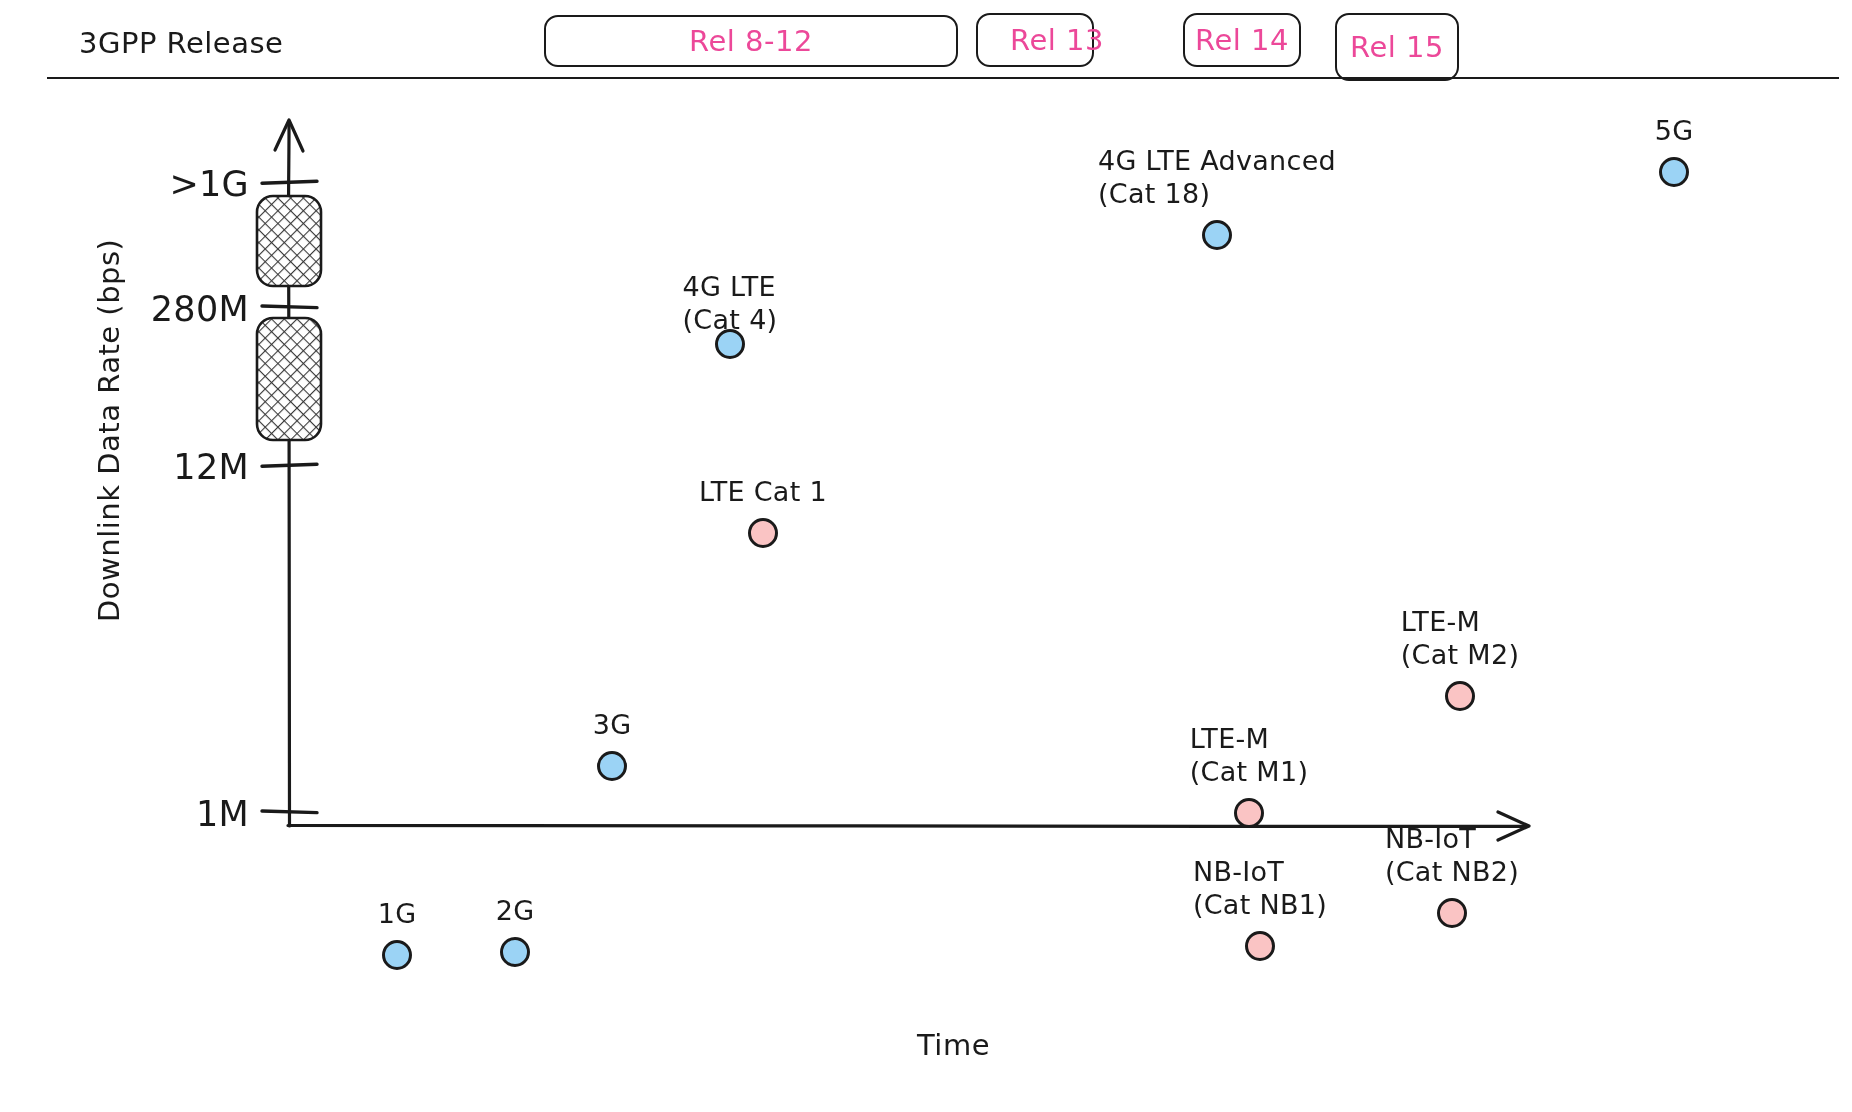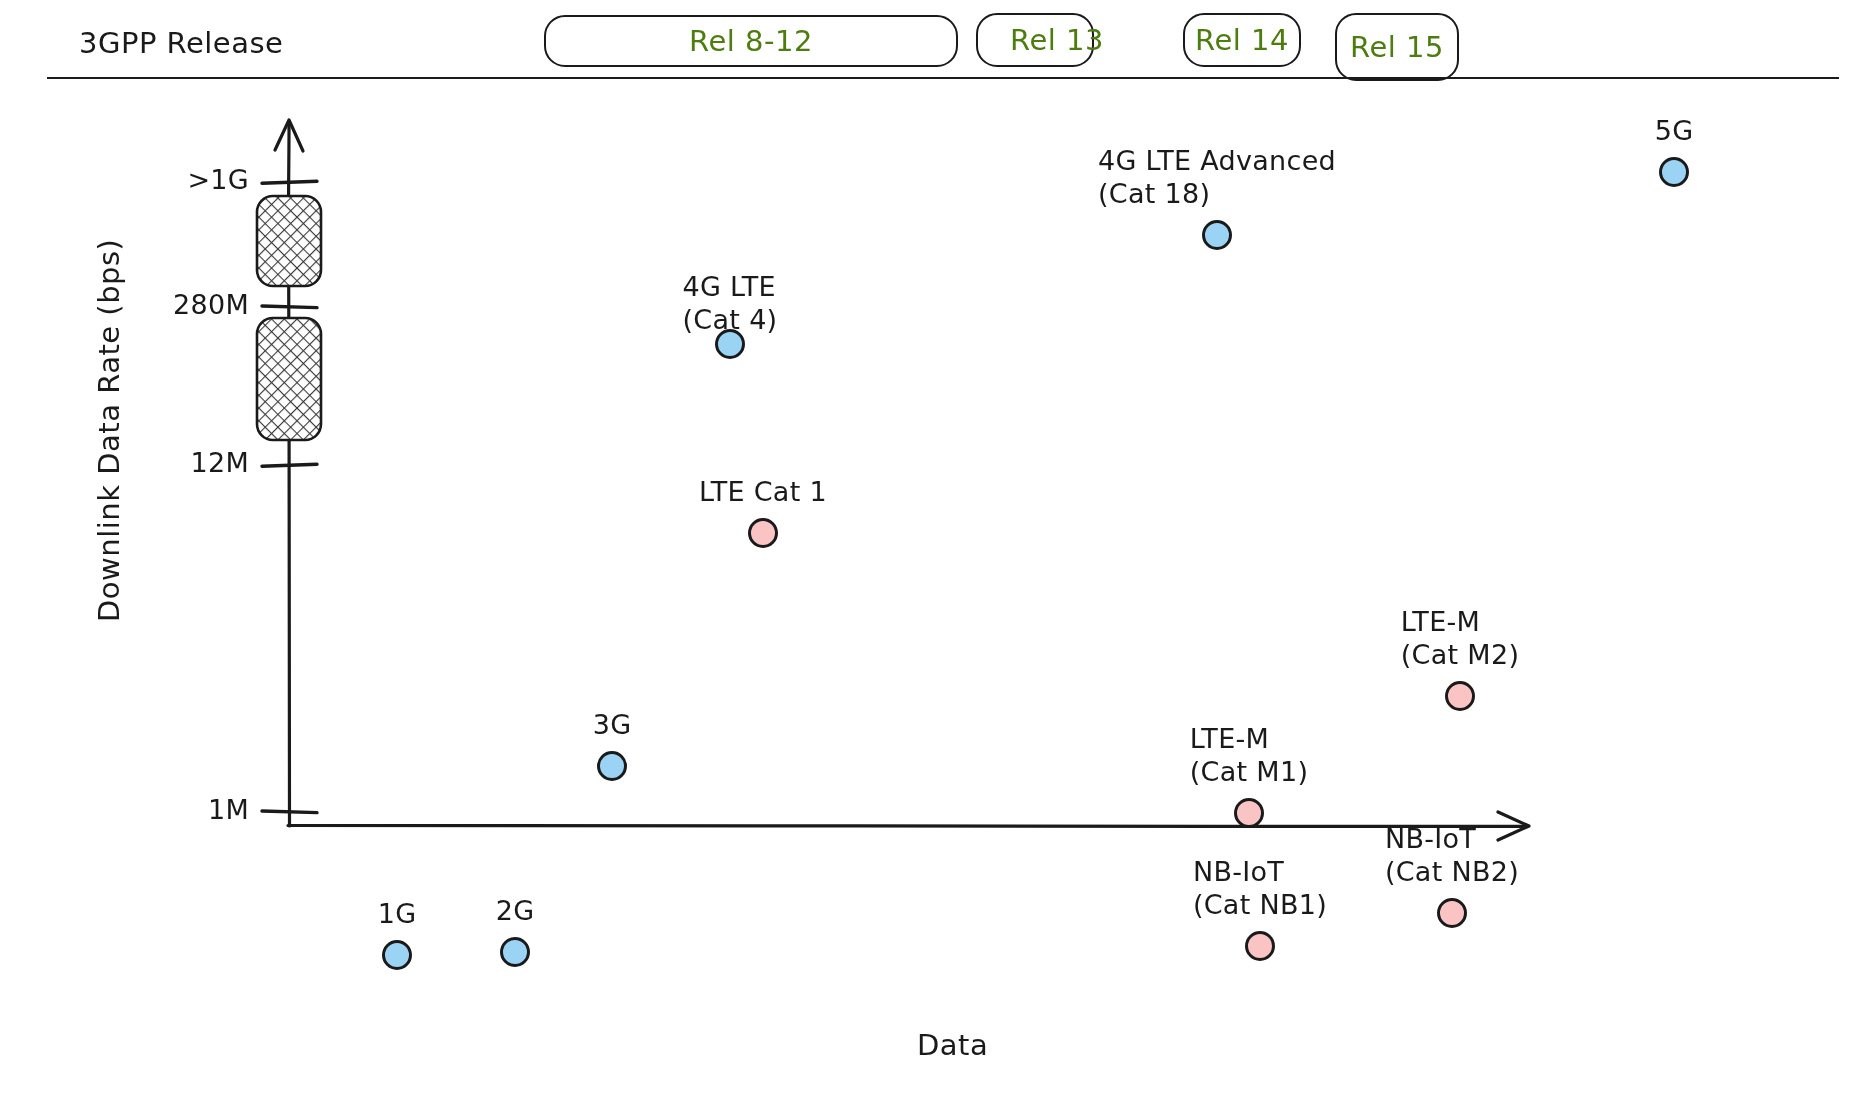--- a/index.html
+++ b/index.html
@@ -27,27 +27,27 @@
     top: 26px;
     font-size: 29px;
     color: #1a1a1a;
     letter-spacing: 0.5px;
     white-space: nowrap;
   }
   .rel-box {
     position: absolute;
     box-sizing: border-box;
     border: 2.5px solid #1a1a1a;
-    border-radius: 21px;
+    border-radius: 14px;
     background: #ffffff;
     display: flex;
     align-items: center;
     justify-content: center;
     font-size: 29px;
-    color: #4d7c0f;
+    color: #ec4899;
     letter-spacing: 0.5px;
     white-space: nowrap;
   }
   #header-rule {
     position: absolute;
     left: 30px;
     top: 77px;
     width: 1792px;
     height: 0;
     border-top: 2.5px solid #1a1a1a;
@@ -58,21 +58,21 @@
     position: absolute;
     left: 0;
     top: 0;
     width: 1852px;
     height: 1112px;
     pointer-events: none;
   }
 
   .tick-label {
     position: absolute;
-    font-size: 27px;
+    font-size: 35px;
     color: #1a1a1a;
     white-space: nowrap;
     text-align: right;
     letter-spacing: 0.3px;
   }
 
   #ylabel {
     position: absolute;
     left: -58px;
     top: 455px;
@@ -165,21 +165,21 @@
   </svg>
 
   <div id="ytick-labels">
       <div class="tick-label" style="left: 60px; width: 172px; top: 164px;">&gt;1G</div>
       <div class="tick-label" style="left: 60px; width: 172px; top: 289px;">280M</div>
       <div class="tick-label" style="left: 60px; width: 172px; top: 447px;">12M</div>
       <div class="tick-label" style="left: 60px; width: 172px; top: 794px;">1M</div>
     </div>
 
   <div id="ylabel">Downlink Data Rate (bps)</div>
-  <div id="xlabel">Data</div>
+  <div id="xlabel">Time</div>
 
   <div id="data-points">
       <div class="dot" style="width: 30px; height: 30px; left: 365px; top: 940px; background: rgb(155, 211, 245);"></div>
       <div class="dot-label" style="left: 380px; top: 898px;">1G</div>
       <div class="dot" style="width: 30px; height: 30px; left: 483px; top: 937px; background: rgb(155, 211, 245);"></div>
       <div class="dot-label" style="left: 498px; top: 895px;">2G</div>
       <div class="dot" style="width: 30px; height: 30px; left: 580px; top: 751px; background: rgb(155, 211, 245);"></div>
       <div class="dot-label" style="left: 595px; top: 709px;">3G</div>
       <div class="dot" style="width: 30px; height: 30px; left: 698px; top: 329px; background: rgb(155, 211, 245);"></div>
       <div class="dot-label" style="left: 713px; top: 271px;">4G LTE

